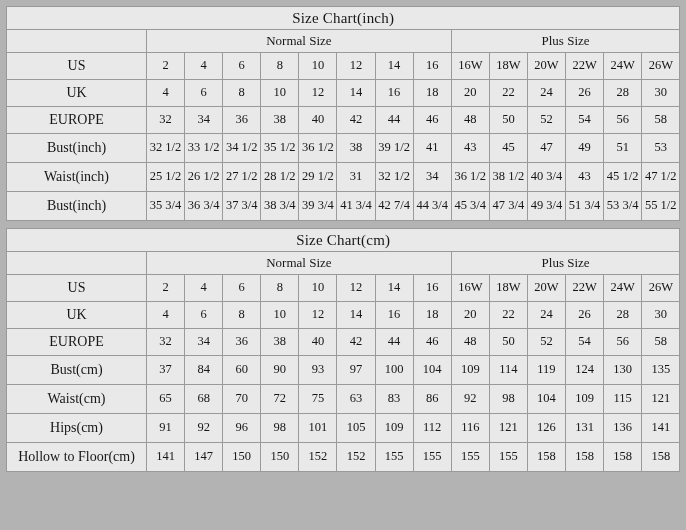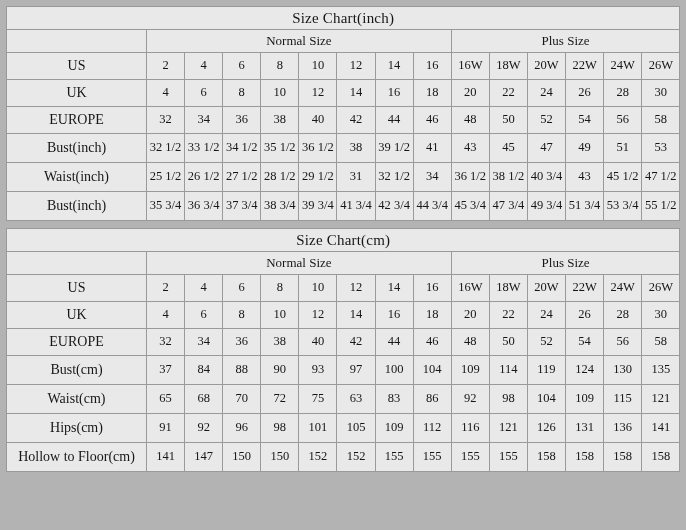--- a/index.html
+++ b/index.html
@@ -185,21 +185,21 @@
           <td class="data-cell">47 1/2</td>
         </tr>
         <tr class="body-row">
           <td class="row-label">Bust(inch)</td>
           <td class="data-cell">35 3/4</td>
           <td class="data-cell">36 3/4</td>
           <td class="data-cell">37 3/4</td>
           <td class="data-cell">38 3/4</td>
           <td class="data-cell">39 3/4</td>
           <td class="data-cell">41 3/4</td>
-          <td class="data-cell">42 3/4</td>
+          <td class="data-cell">42 7/4</td>
           <td class="data-cell">44 3/4</td>
           <td class="data-cell">45 3/4</td>
           <td class="data-cell">47 3/4</td>
           <td class="data-cell">49 3/4</td>
           <td class="data-cell">51 3/4</td>
           <td class="data-cell">53 3/4</td>
           <td class="data-cell">55 1/2</td>
         </tr>
       </tbody>
     </table>
@@ -278,21 +278,21 @@
           <td class="data-cell">50</td>
           <td class="data-cell">52</td>
           <td class="data-cell">54</td>
           <td class="data-cell">56</td>
           <td class="data-cell">58</td>
         </tr>
         <tr class="body-row">
           <td class="row-label">Bust(cm)</td>
           <td class="data-cell">37</td>
           <td class="data-cell">84</td>
-          <td class="data-cell">88</td>
+          <td class="data-cell">60</td>
           <td class="data-cell">90</td>
           <td class="data-cell">93</td>
           <td class="data-cell">97</td>
           <td class="data-cell">100</td>
           <td class="data-cell">104</td>
           <td class="data-cell">109</td>
           <td class="data-cell">114</td>
           <td class="data-cell">119</td>
           <td class="data-cell">124</td>
           <td class="data-cell">130</td>

